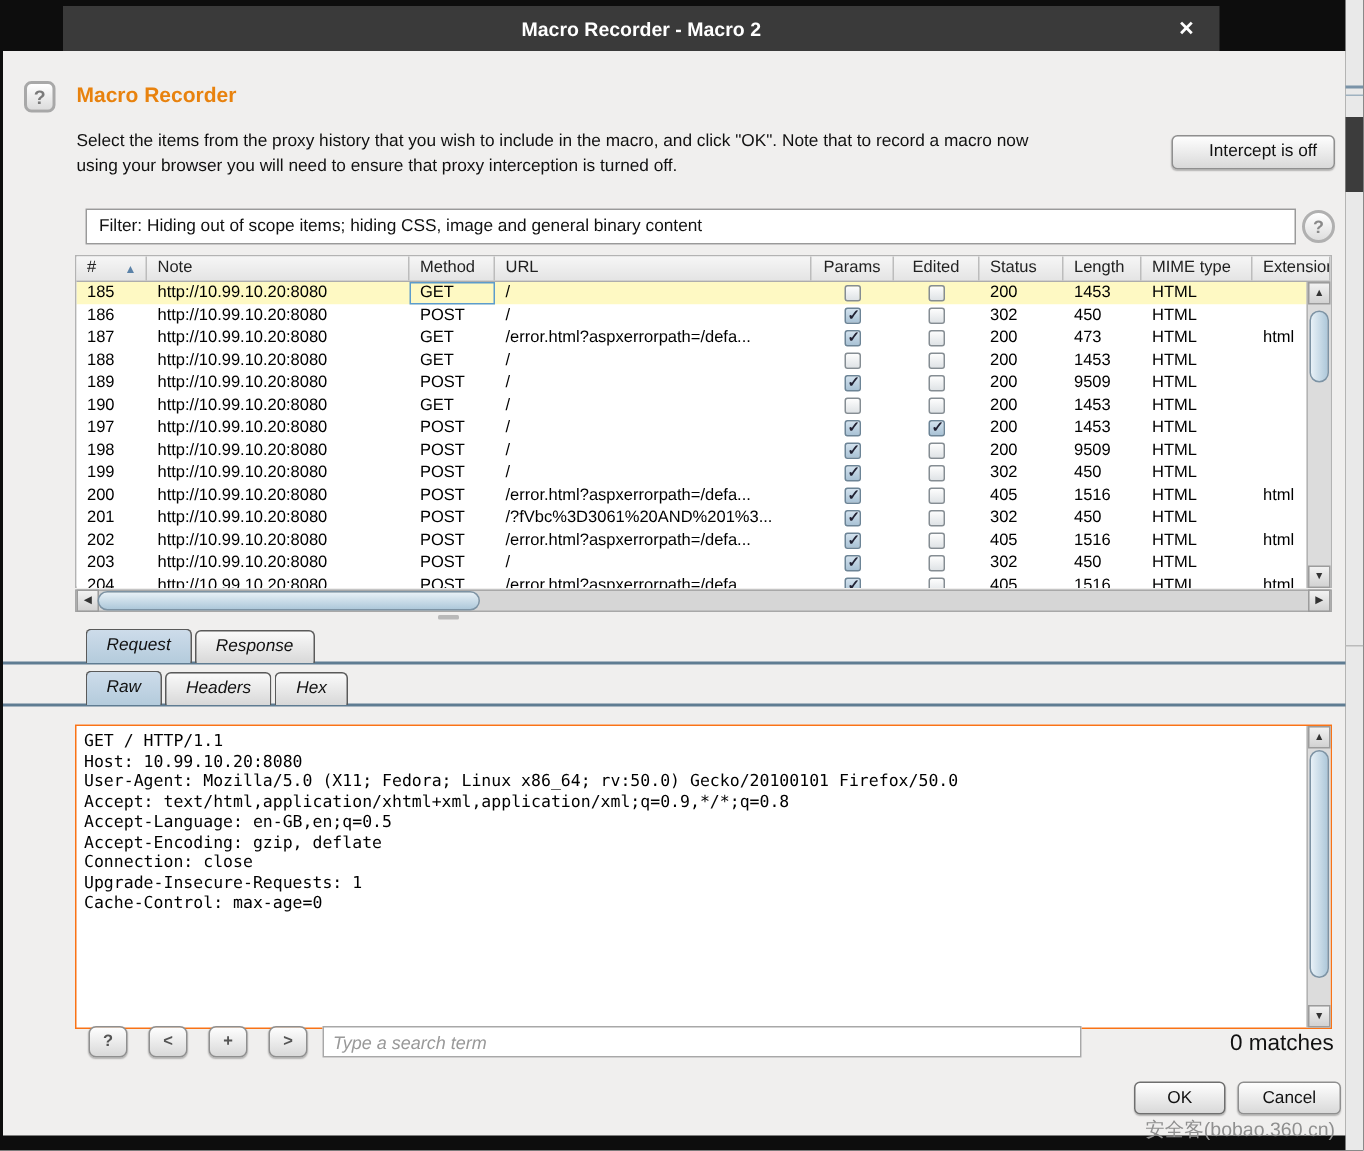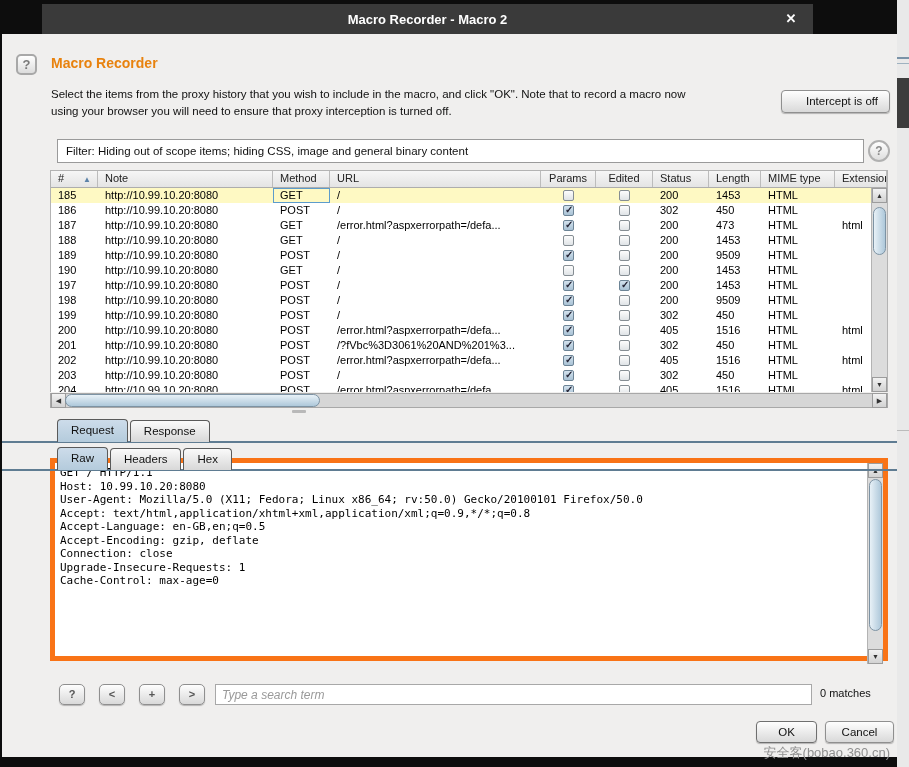--- a/index.html
+++ b/index.html
@@ -70,45 +70,45 @@
   .vthumb { position:absolute; left:1px; top:19px; width:13px; height:48px; border:1px solid #7d93a4;
             border-radius:7px; background:linear-gradient(90deg,#e8f1f7,#aec8da); }
   .hscroll { position:absolute; left:48px; top:359px; width:838px; height:15px; background:#d6d6d6; border:1px solid #a8a8a8; }
   .hscroll .left { left:0; top:-1px; } .hscroll .right { left:auto; right:0; top:-1px; }
   .hthumb { position:absolute; left:14px; top:0; width:255px; height:13px; border:1px solid #7d93a4;
             border-radius:7px; background:linear-gradient(#e8f1f7,#aec8da); }
 
   .grip { position:absolute; left:290px; top:376px; width:14px; height:3px; background:#b9b9b9; border-radius:1px; }
 
   
-  .tabrow { position:absolute; left:55px; display:flex; align-items:flex-end; height:23px; z-index:2; }
+  .tabrow { position:absolute; left:55px; display:flex; align-items:flex-end; height:23px; z-index:2;font-style:italic; }
   .tabs1 { top:385px; } .tabs2 { top:413px; }
   .tab { height:22px; padding:0 13px; border:1px solid #5a5a5a; border-bottom:none; border-radius:4px 4px 0 0;
          background:linear-gradient(#fafafa,#d8d8d8); font-size:11.5px; color:#111; line-height:21px; margin-right:2px; }
   .tab.active { background:linear-gradient(#cddcea,#b4cbdc); height:23px; }
   .tabline { position:absolute; left:0; width:895px; height:2px; background:#5f7c92; z-index:1; }
   .tl1 { top:407px; } .tl2 { top:435px; }
 
   
-  .editor { position:absolute; left:48px; top:424px; width:838px; height:203px; background:#fff; border:5px solid #f97316; }
+  .editor { position:absolute; left:48px; top:449px; width:838px; height:203px; background:#fff; border:1px solid #f97316; }
   .editor-lines { padding:3px 0 0 5px; }
   .req-line { font-family:"DejaVu Sans Mono", monospace; font-size:11px; line-height:13.5px; color:#000; white-space:pre; }
   .editor .vscroll2 { position:absolute; right:0; top:0; width:16px; height:201px; background:#dcdcdc; border-left:1px solid #b3b3b3; }
   .vscroll2 .up { top:0; } .vscroll2 .down { bottom:0; }
   .vthumb2 { position:absolute; left:1px; top:16px; width:13px; height:152px; border:1px solid #7d93a4;
              border-radius:7px; background:linear-gradient(90deg,#e8f1f7,#aec8da); }
 
   
   .search-btn { position:absolute; top:650px; width:26px; height:21px; border-radius:5px; font-size:11px;
                 color:#555; font-weight:bold; line-height:19px; }
   .sb1{left:57px;} .sb2{left:97px;} .sb3{left:137px;} .sb4{left:177px;}
-  .search-input { position:absolute; left:213px; top:650px; width:597px; height:21px; border:1px solid #a8a8a8;
+  .search-input { position:absolute; left:213px; top:650px; width:506px; height:21px; border:1px solid #a8a8a8;
                   background:#fff; font-size:12px; padding:0 6px; font-family:"Liberation Sans",sans-serif; }
   .search-input::placeholder { color:#999; font-style:italic; }
-  .matches { position:absolute; left:818px; top:653px; font-size:11px; color:#111; }
+  .matches { position:absolute; left:818px; top:653px; font-size:15px; color:#111; }
 
   
   .ok-btn { position:absolute; left:754px; top:687px; width:61px; height:22px; line-height:20px; border-color:#6f6f6f; }
   .cancel-btn { position:absolute; left:823px; top:687px; width:69px; height:22px; line-height:20px; }
   .watermark { position:absolute; right:7px; top:710px; font-size:13px; color:#8f8f8f; }
 </style>
 </head>
 <body>
 
 <div id="screen">

